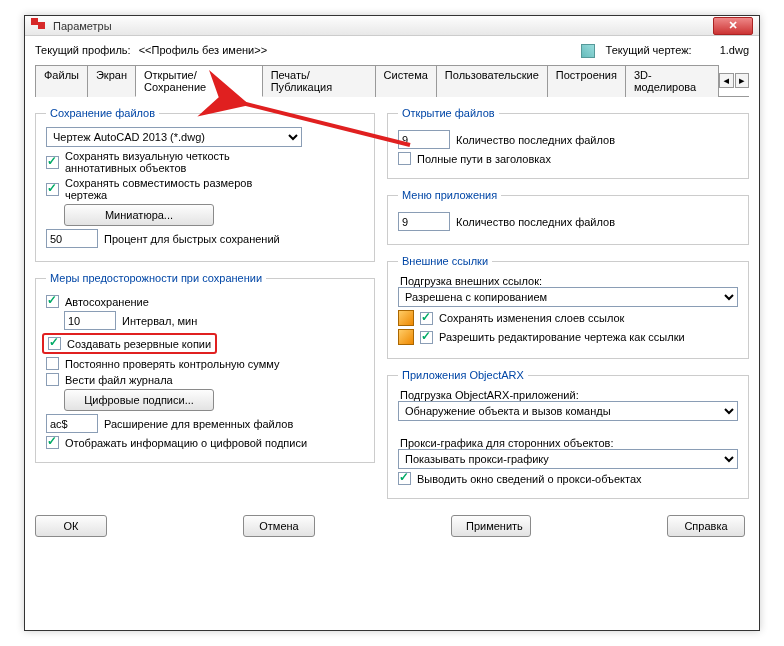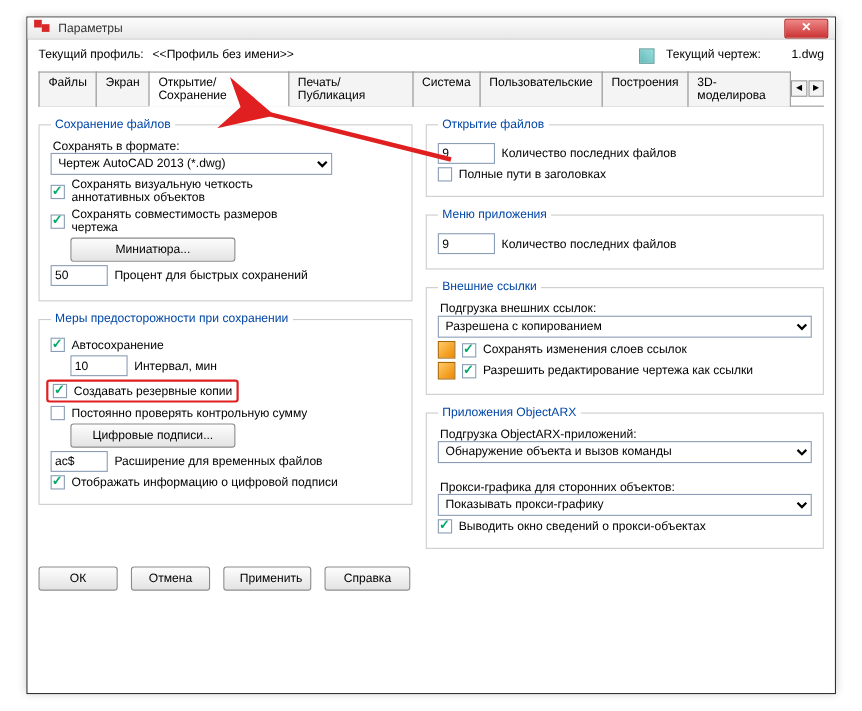--- a/index.html
+++ b/index.html
@@ -29,21 +29,21 @@
 .num{width:52px}
 select{border:1px solid #8a9db5;height:20px;padding:0 2px;background:#fff}
 select.wide{width:256px}
 select.mid{width:340px}
 button.btn{border:1px solid #8a8a8a;background:linear-gradient(#fdfdfd,#e3e3e3);padding:2px 14px;border-radius:3px;cursor:pointer;height:22px}
 .chk{width:13px;height:13px;border:1px solid #8a9db5;background:#fff;display:inline-block;position:relative;cursor:pointer;flex-shrink:0}
 .chk.on::after{content:"✓";position:absolute;top:-3px;left:0;color:#0a6;font-size:12px;font-weight:bold}
 .hl{border:2px solid #e02020;border-radius:3px;padding:2px 4px;display:inline-flex;align-items:center;gap:6px;margin-left:-4px}
 .indent{margin-left:18px}
 .iconlayer{width:16px;height:16px;background:linear-gradient(135deg,#fc6,#e80);border:1px solid #a60;display:inline-block;flex-shrink:0}
-.footer{display:flex;justify-content:flex-start;gap:12px;margin-top:6px;padding-right:4px}
+.footer{display:flex;justify-content:space-between;gap:12px;margin-top:6px;padding-right:4px}
 .arrow{position:absolute;top:95px;left:230px;pointer-events:none;z-index:10}
 .arrow svg{overflow:visible}
 </style>
 </head>
 <body>
 
 <div class="outer">
   <div class="titlebar">
     <span class="logo"></span>
     <span class="title">Параметры</span>
@@ -68,21 +68,20 @@
       <div class="tab">Построения</div>
       <div class="tab">3D-моделирова</div>
       <div class="tabscroll">◂</div>
       <div class="tabscroll">▸</div>
     </div>
 
     <div class="cols">
       <div class="col">
         <fieldset>
           <legend>Сохранение файлов</legend>
-          <div class="lbl">Сохранять в формате:</div>
           <select class="wide"><option>Чертеж AutoCAD 2013 (*.dwg)</option></select>
           <div class="row">
               <span class="chk on"></span>
               <span style="max-width:230px">Сохранять визуальную четкость аннотативных объектов</span>
             </div>
           <div class="row">
               <span class="chk on"></span>
               <span style="max-width:230px">Сохранять совместимость размеров чертежа</span>
             </div>
           <div class="row indent">
@@ -106,20 +105,24 @@
             </div>
           <div class="row">
               <span class="hl">
                 <span class="chk on"></span>
                 <span>Создавать резервные копии</span>
               </span>
             </div>
           <div class="row">
               <span class="chk"></span>
               <span>Постоянно проверять контрольную сумму</span>
+            </div>
+          <div class="row">
+              <span class="chk"></span>
+              <span>Вести файл журнала</span>
             </div>
           <div class="row indent">
               <button class="btn" style="width:150px">Цифровые подписи...</button>
             </div>
           <div class="row">
               <input type="text" class="num" value="ac$" style="">
               <span>Расширение для временных файлов</span>
             </div>
           <div class="row">
               <span class="chk on"></span>

